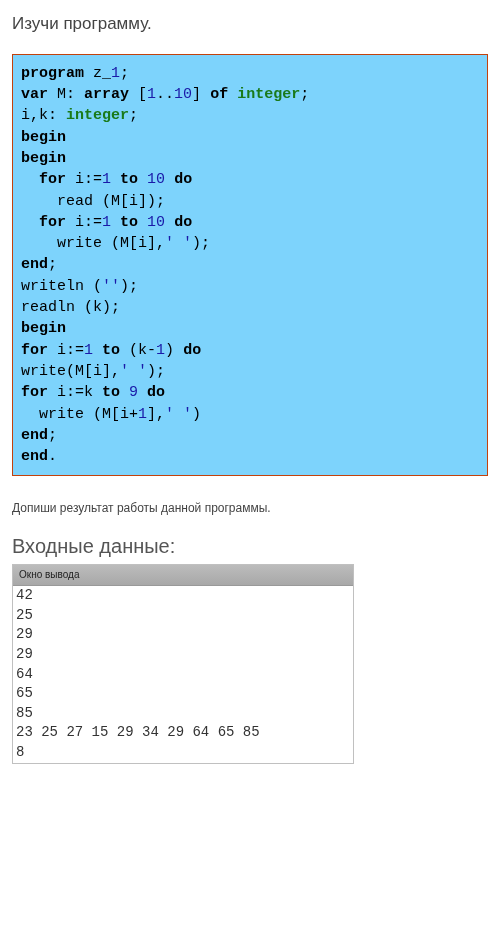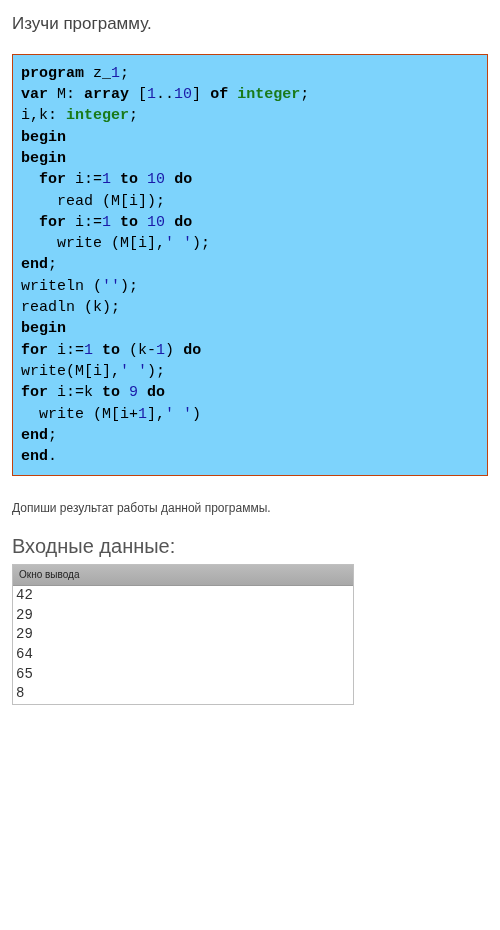--- a/index.html
+++ b/index.html
@@ -88,19 +88,22 @@
 <div class="code-box" id="code-box"><span class="line"><span class="kw">program</span><span class="norm"> z_</span><span class="num">1</span><span class="norm">;</span></span><span class="line"><span class="kw">var</span><span class="norm"> M: </span><span class="kw">array</span><span class="norm"> [</span><span class="num">1</span><span class="norm">..</span><span class="num">10</span><span class="norm">] </span><span class="kw">of</span><span class="norm"> </span><span class="type">integer</span><span class="norm">;</span></span><span class="line"><span class="norm">i,k: </span><span class="type">integer</span><span class="norm">;</span></span><span class="line"><span class="kw">begin</span></span><span class="line"><span class="kw">begin</span></span><span class="line"><span class="norm">  </span><span class="kw">for</span><span class="norm"> i:=</span><span class="num">1</span><span class="norm"> </span><span class="kw">to</span><span class="norm"> </span><span class="num">10</span><span class="norm"> </span><span class="kw">do</span></span><span class="line"><span class="norm">    read (M[i]);</span></span><span class="line"><span class="norm">  </span><span class="kw">for</span><span class="norm"> i:=</span><span class="num">1</span><span class="norm"> </span><span class="kw">to</span><span class="norm"> </span><span class="num">10</span><span class="norm"> </span><span class="kw">do</span></span><span class="line"><span class="norm">    write (M[i],</span><span class="str">' '</span><span class="norm">);</span></span><span class="line"><span class="kw">end</span><span class="norm">;</span></span><span class="line"><span class="norm">writeln (</span><span class="str">''</span><span class="norm">);</span></span><span class="line"><span class="norm">readln (k);</span></span><span class="line"><span class="kw">begin</span></span><span class="line"><span class="kw">for</span><span class="norm"> i:=</span><span class="num">1</span><span class="norm"> </span><span class="kw">to</span><span class="norm"> (k-</span><span class="num">1</span><span class="norm">) </span><span class="kw">do</span></span><span class="line"><span class="norm">write(M[i],</span><span class="str">' '</span><span class="norm">);</span></span><span class="line"><span class="kw">for</span><span class="norm"> i:=k </span><span class="kw">to</span><span class="norm"> </span><span class="num">9</span><span class="norm"> </span><span class="kw">do</span></span><span class="line"><span class="norm">  write (M[i+</span><span class="num">1</span><span class="norm">],</span><span class="str">' '</span><span class="norm">)</span></span><span class="line"><span class="kw">end</span><span class="norm">;</span></span><span class="line"><span class="kw">end</span><span class="norm">.</span></span></div>
 
 <div class="instruction2">Допиши результат работы данной программы.</div>
 
 <div class="section-label">Входные данные:</div>
 
 <div class="output-window">
   <div class="output-header">Окно вывода</div>
   <div id="output-body">
       <span class="output-line">42</span>
+      <span class="output-line">25</span>
       <span class="output-line">29</span>
       <span class="output-line">29</span>
       <span class="output-line">64</span>
       <span class="output-line">65</span>
+      <span class="output-line">85</span>
+      <span class="output-line">23 25 27 15 29 34 29 64 65 85</span>
       <span class="output-line">8</span>
     </div>
 </div>
 
 </body></html>

